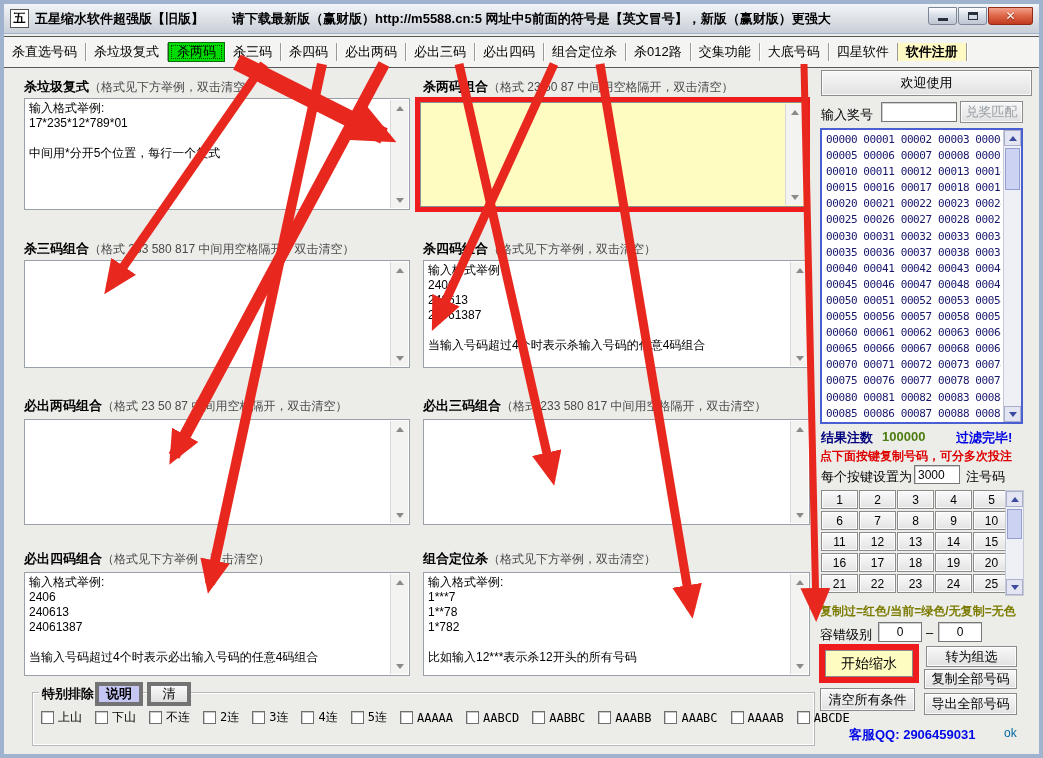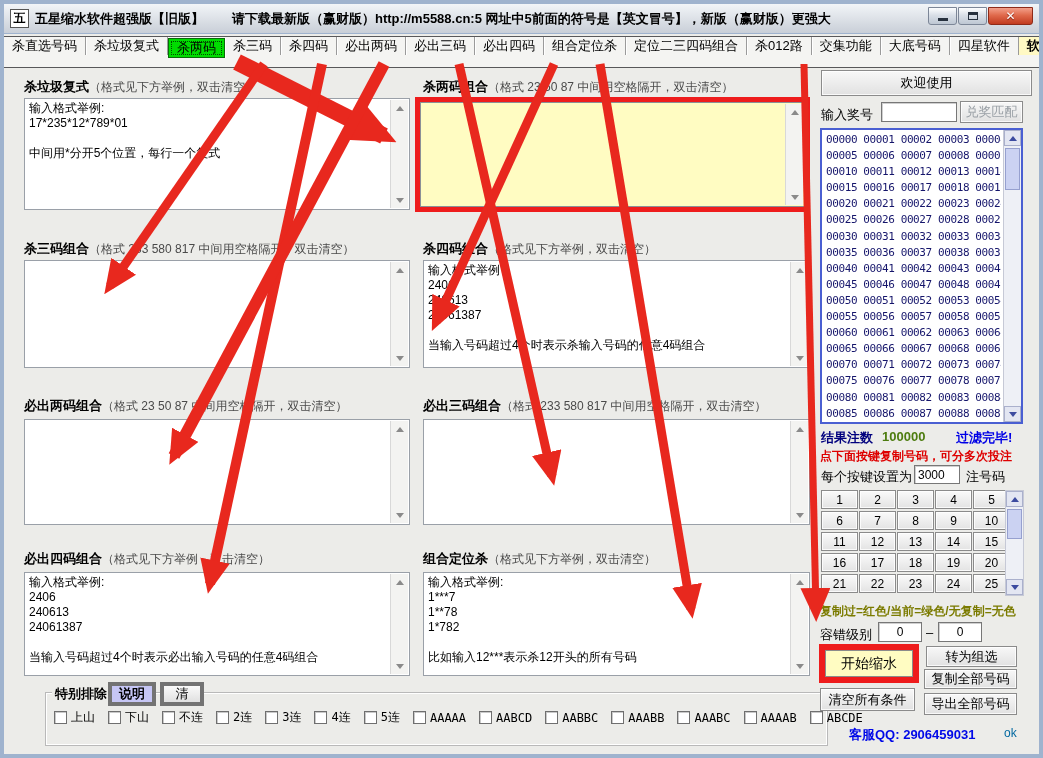--- a/index.html
+++ b/index.html
@@ -10,40 +10,40 @@
   .title{font-size:13px;font-weight:bold;color:#000;white-space:nowrap;}
   .title-notice{font-size:13px;font-weight:bold;color:#000;margin-left:28px;white-space:nowrap;}
   .winbtns{position:absolute;right:6px;top:3px;display:flex;gap:1px;}
   .wbtn{height:18px;border:1px solid #7C8697;border-radius:0 0 3px 3px;background:linear-gradient(#FDFEFF,#D9DFE7 45%,#BEC7D3);display:flex;align-items:center;justify-content:center;box-sizing:border-box;}
   .wbtn.min,.wbtn.max{width:29px;}
   .wbtn.close{width:45px;background:linear-gradient(#F3A08B,#E06A4C 45%,#C13A1F);border-color:#8E2A18;}
   .gl-min{width:10px;height:3px;background:#27313E;margin-top:7px;}
   .gl-max{width:10px;height:8px;border:1px solid #27313E;border-top-width:3px;box-sizing:border-box;}
   .gl-x{color:#fff;font-size:12px;font-weight:bold;line-height:1;text-shadow:0 1px 1px #7c1d0c;}
   
-  .tabbar{position:absolute;left:0;top:32px;right:0;height:30px;background:#F4F4F2;border-top:1px solid #58585A;border-bottom:1px solid #58585A;display:flex;align-items:flex-start;}
+  .tabbar{position:absolute;left:0;top:32px;right:0;height:30px;background:#F4F4F2;border-top:1px solid #58585A;border-bottom:1px solid #58585A;display:flex;align-items:center;}
   .tab{flex:0 0 auto;display:flex;align-items:center;justify-content:center;padding:0 8px;font-size:13px;color:#000;border-right:1px solid #9a9a9a;box-shadow:1px 0 0 #ffffff;cursor:default;white-space:nowrap;}
   .tab-green{background:#00DC00;outline:1px dotted #004a00;outline-offset:-4px;border:1px solid #0a6b0a;margin:1px 0;}
   .tab-yellow{background:#FFF9C4;font-weight:bold;}
   
   .plabel{position:absolute;height:18px;font-size:13px;white-space:nowrap;color:#000;}
   .plabel b{font-weight:bold;}
   .plabel .hint{font-weight:normal;color:#4a4a4a;font-size:12px;}
   .tarea{position:absolute;background:#fff;border:1px solid #9aa0a8;box-sizing:border-box;}
   .tcontent{position:absolute;left:4px;top:2px;right:22px;bottom:2px;font-size:12px;line-height:15px;white-space:pre-wrap;color:#000;overflow:hidden;}
   .vscroll{position:absolute;top:1px;right:1px;bottom:1px;width:17px;background:#F3F3F1;border-left:1px solid #d8d8d8;}
   .sb-up,.sb-dn{position:absolute;left:0;width:17px;height:16px;display:flex;align-items:center;justify-content:center;}
   .sb-up{top:0;} .sb-dn{bottom:0;}
   .tri{width:0;height:0;border-left:4px solid transparent;border-right:4px solid transparent;}
   .tri-up{border-bottom:5px solid #8a8a8a;}
   .tri-dn{border-top:5px solid #8a8a8a;}
   .yellow-frame{position:absolute;border:5px solid #EE1C1C;box-sizing:border-box;}
   .tarea.yellow{background:#FFFCC2;border-color:#8b9097;}
   
-  .fieldset{position:absolute;left:41px;top:688px;width:783px;height:54px;border:1px solid #b9b9b9;box-shadow:inset 0 0 0 1px #ffffff;box-sizing:border-box;}
+  .fieldset{position:absolute;left:28px;top:688px;width:783px;height:54px;border:1px solid #b9b9b9;box-shadow:inset 0 0 0 1px #ffffff;box-sizing:border-box;}
   .legend{position:absolute;left:6px;top:-8px;background:#ECECE9;padding:0 3px;font-size:13px;font-weight:bold;}
   .fs-btn{position:absolute;top:-11px;height:24px;font-size:13px;display:flex;align-items:center;justify-content:center;border:4px solid #737373;background:linear-gradient(#fafafa,#e0e0e0);box-sizing:border-box;}
   .fs-btn.explain{left:62px;width:48px;background:#C6C6F5;font-weight:bold;}
   .fs-btn.clear{left:114px;width:44px;}
   .cbrow{position:absolute;left:8px;top:16px;right:4px;display:flex;gap:13px;align-items:center;}
   .cb{display:flex;align-items:center;gap:4px;font-size:12px;white-space:nowrap;}
   .cb .box{width:13px;height:13px;background:#fff;border:1px solid #6f6f6f;box-shadow:inset 1px 1px 0 #c9c9c9;box-sizing:border-box;}
   .cb .cbl{font-family:"DejaVu Sans Mono","Liberation Mono",monospace;font-size:12px;}
   
   .btn{position:absolute;display:flex;align-items:center;justify-content:center;font-size:13px;color:#000;background:linear-gradient(#f8f8f8,#e1e1e1);border:1px solid #8b8b8b;box-shadow:inset 0 0 0 1px #ffffffcc;box-sizing:border-box;cursor:default;white-space:nowrap;}
@@ -98,21 +98,20 @@
 
   <div class="tab">杀直选号码</div>
       <div class="tab">杀垃圾复式</div>
       <div class="tab tab-green">杀两码</div>
       <div class="tab">杀三码</div>
       <div class="tab">杀四码</div>
       <div class="tab">必出两码</div>
       <div class="tab">必出三码</div>
       <div class="tab">必出四码</div>
       <div class="tab">组合定位杀</div>
-      <div class="tab">定位二三四码组合</div>
       <div class="tab">杀012路</div>
       <div class="tab">交集功能</div>
       <div class="tab">大底号码</div>
       <div class="tab">四星软件</div>
       <div class="tab tab-yellow">软件注册</div>
     </div>
 
   <div class="plabel" style="left:20px;top:74px;">
     <b>杀垃圾复式</b><span class="hint">（格式见下方举例，双击清空）</span>
   </div>

